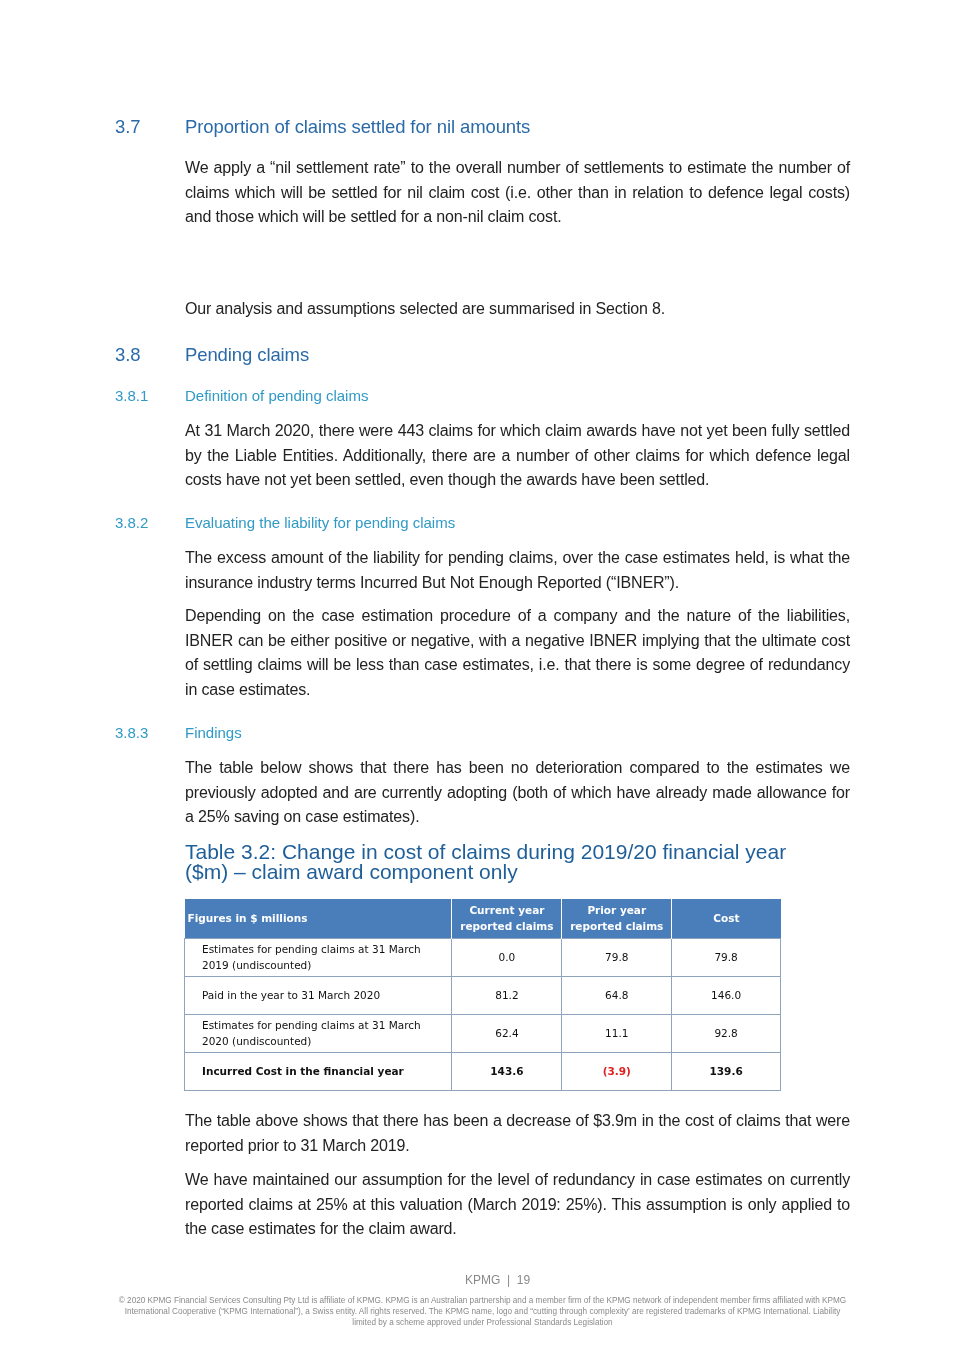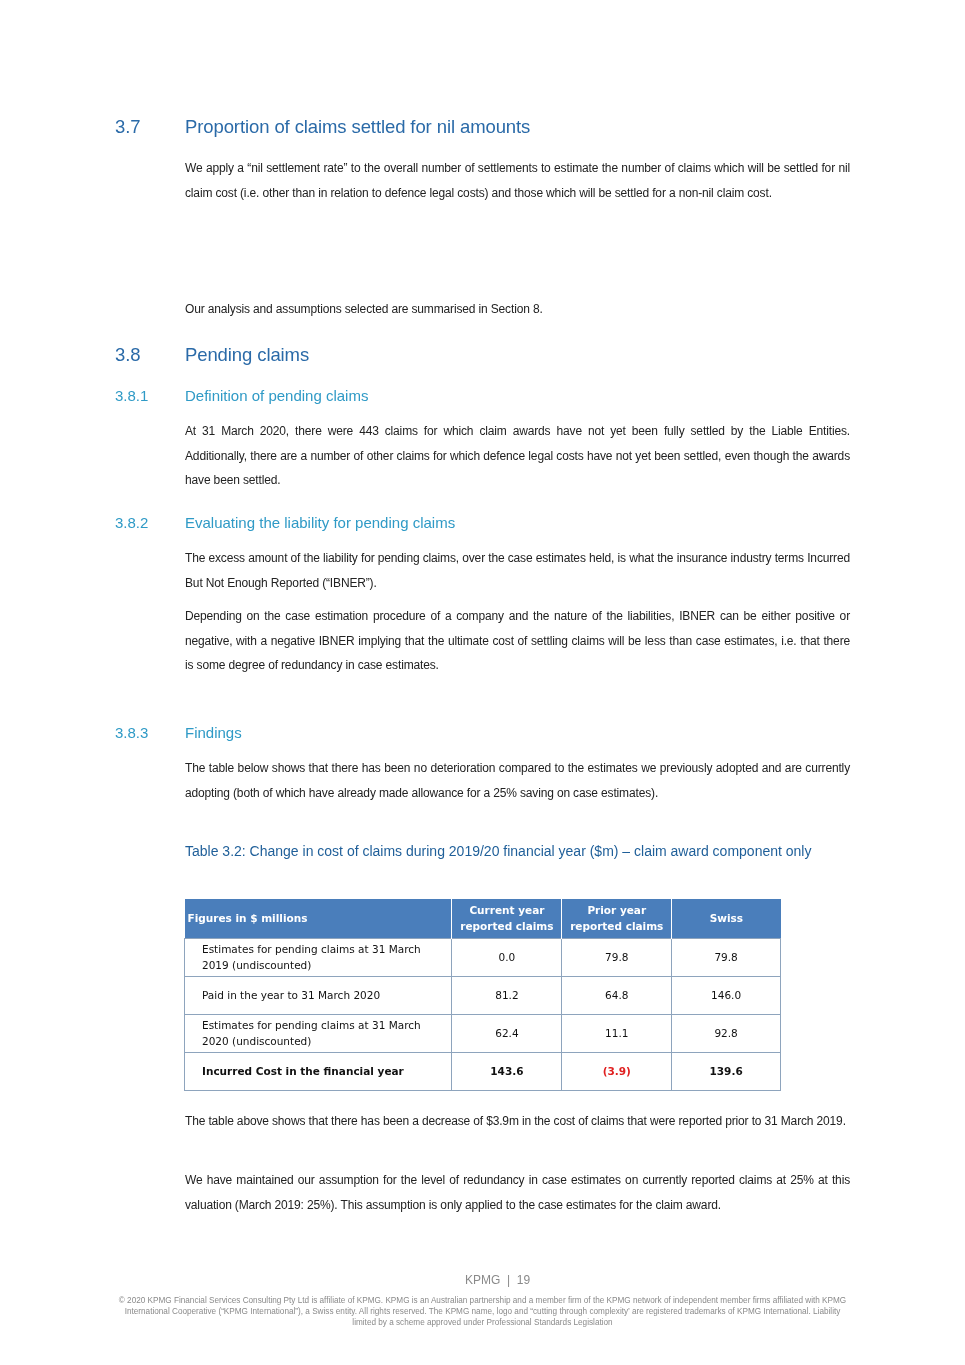--- a/index.html
+++ b/index.html
@@ -30,32 +30,32 @@
     color: #2f9ac6;
     font-weight: normal;
   }
   .h3 .num { position: absolute; left: 0; top: 0; }
   .h3 .title { position: absolute; left: 70px; top: 0; white-space: nowrap; }
 
   .para {
     position: absolute;
     left: 185px;
     width: 665px;
-    font-size: 12px;
+    font-size: 16px;
     line-height: 24.5px;
     text-align: justify;
     color: #222222;
     letter-spacing: -0.15px;
   }
 
   .caption {
     position: absolute;
     left: 185px;
     width: 640px;
-    font-size: 14px;
+    font-size: 21px;
     line-height: 19.5px;
     color: #1f5f99;
   }
 
   table.data {
     position: absolute;
     left: 184px;
     top: 899px;
     width: 597px;
     border-collapse: collapse;
@@ -152,21 +152,21 @@
       <col class="c1">
         <col class="c2">
         <col class="c3">
         <col class="c4">
     </colgroup>
     <thead>
       <tr>
         <th>Figures in $ millions</th>
         <th>Current year reported claims</th>
         <th>Prior year reported claims</th>
-        <th>Swiss</th>
+        <th>Cost</th>
       </tr>
     </thead>
     <tbody>
       <tr>
         <td>Estimates for pending claims at 31 March 2019 (undiscounted)</td>
         <td>0.0</td>
         <td>79.8</td>
         <td>79.8</td>
       </tr>
       <tr>

